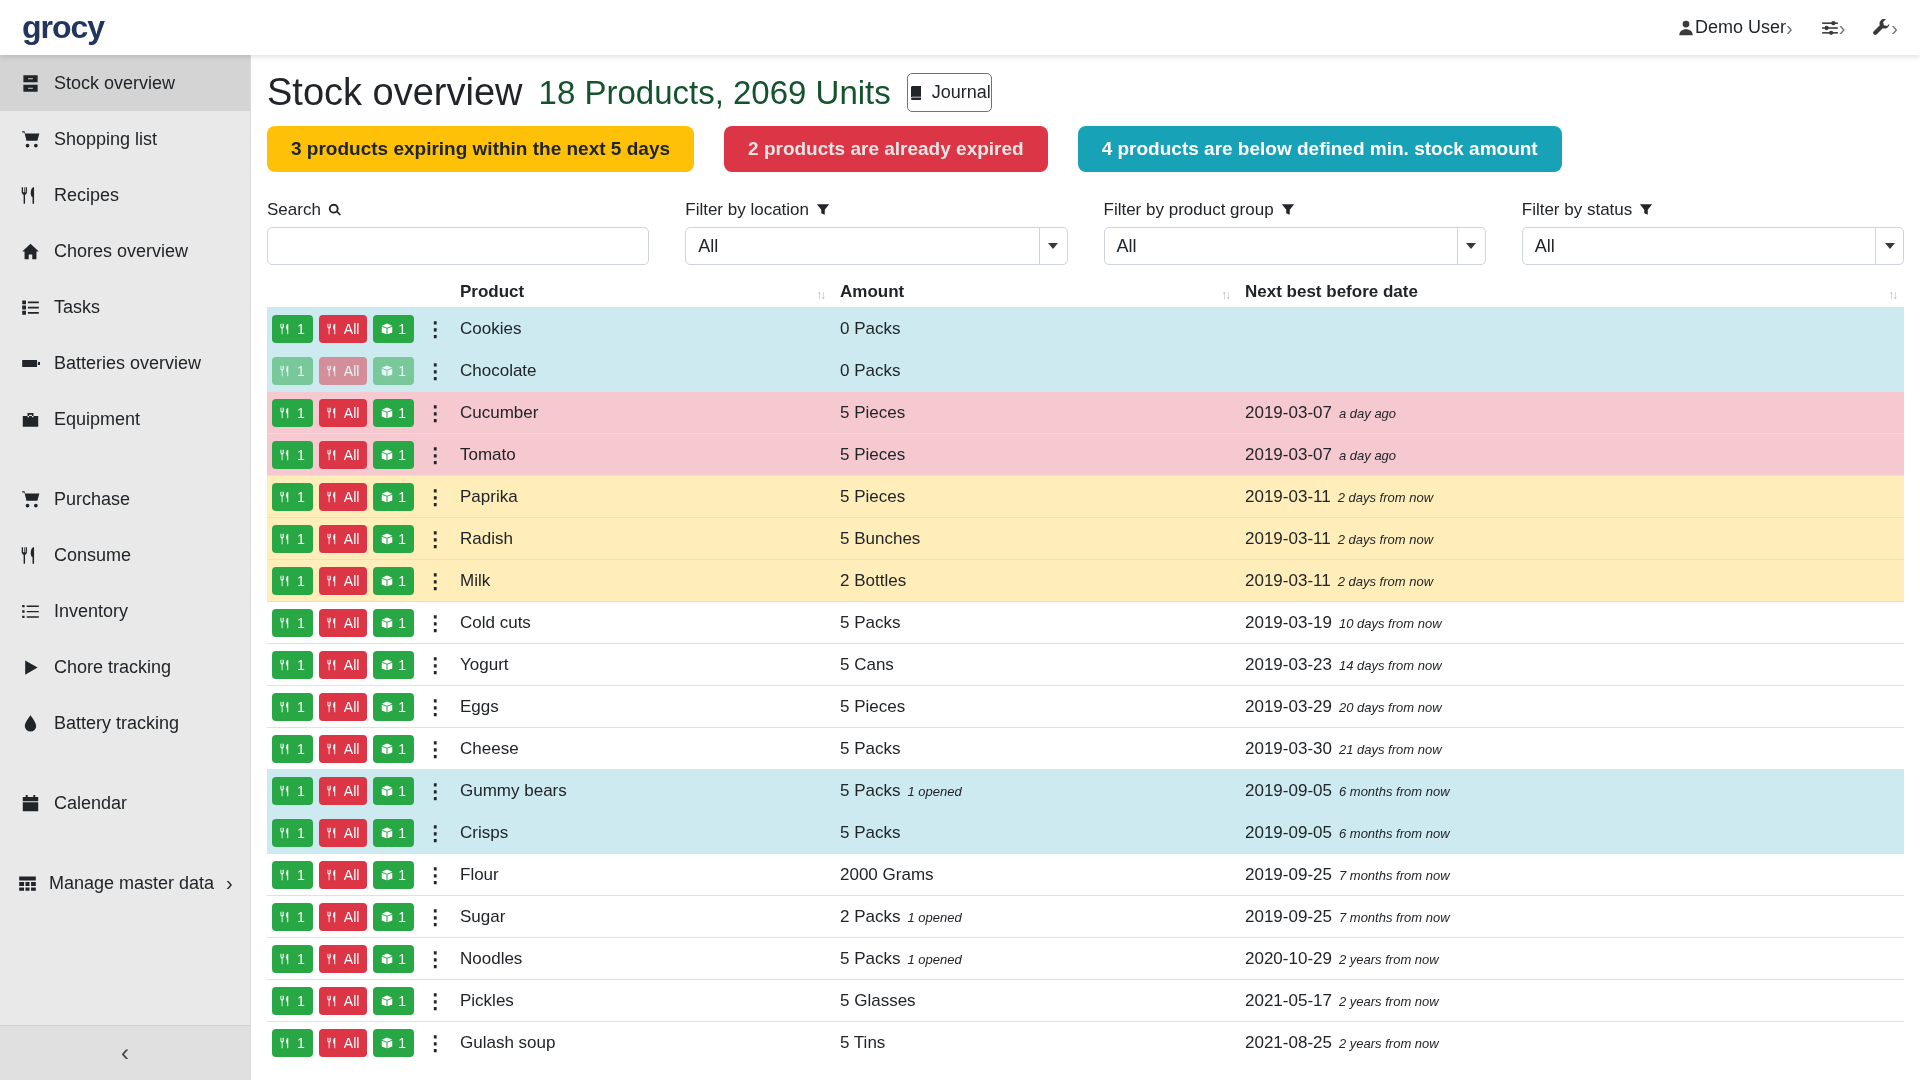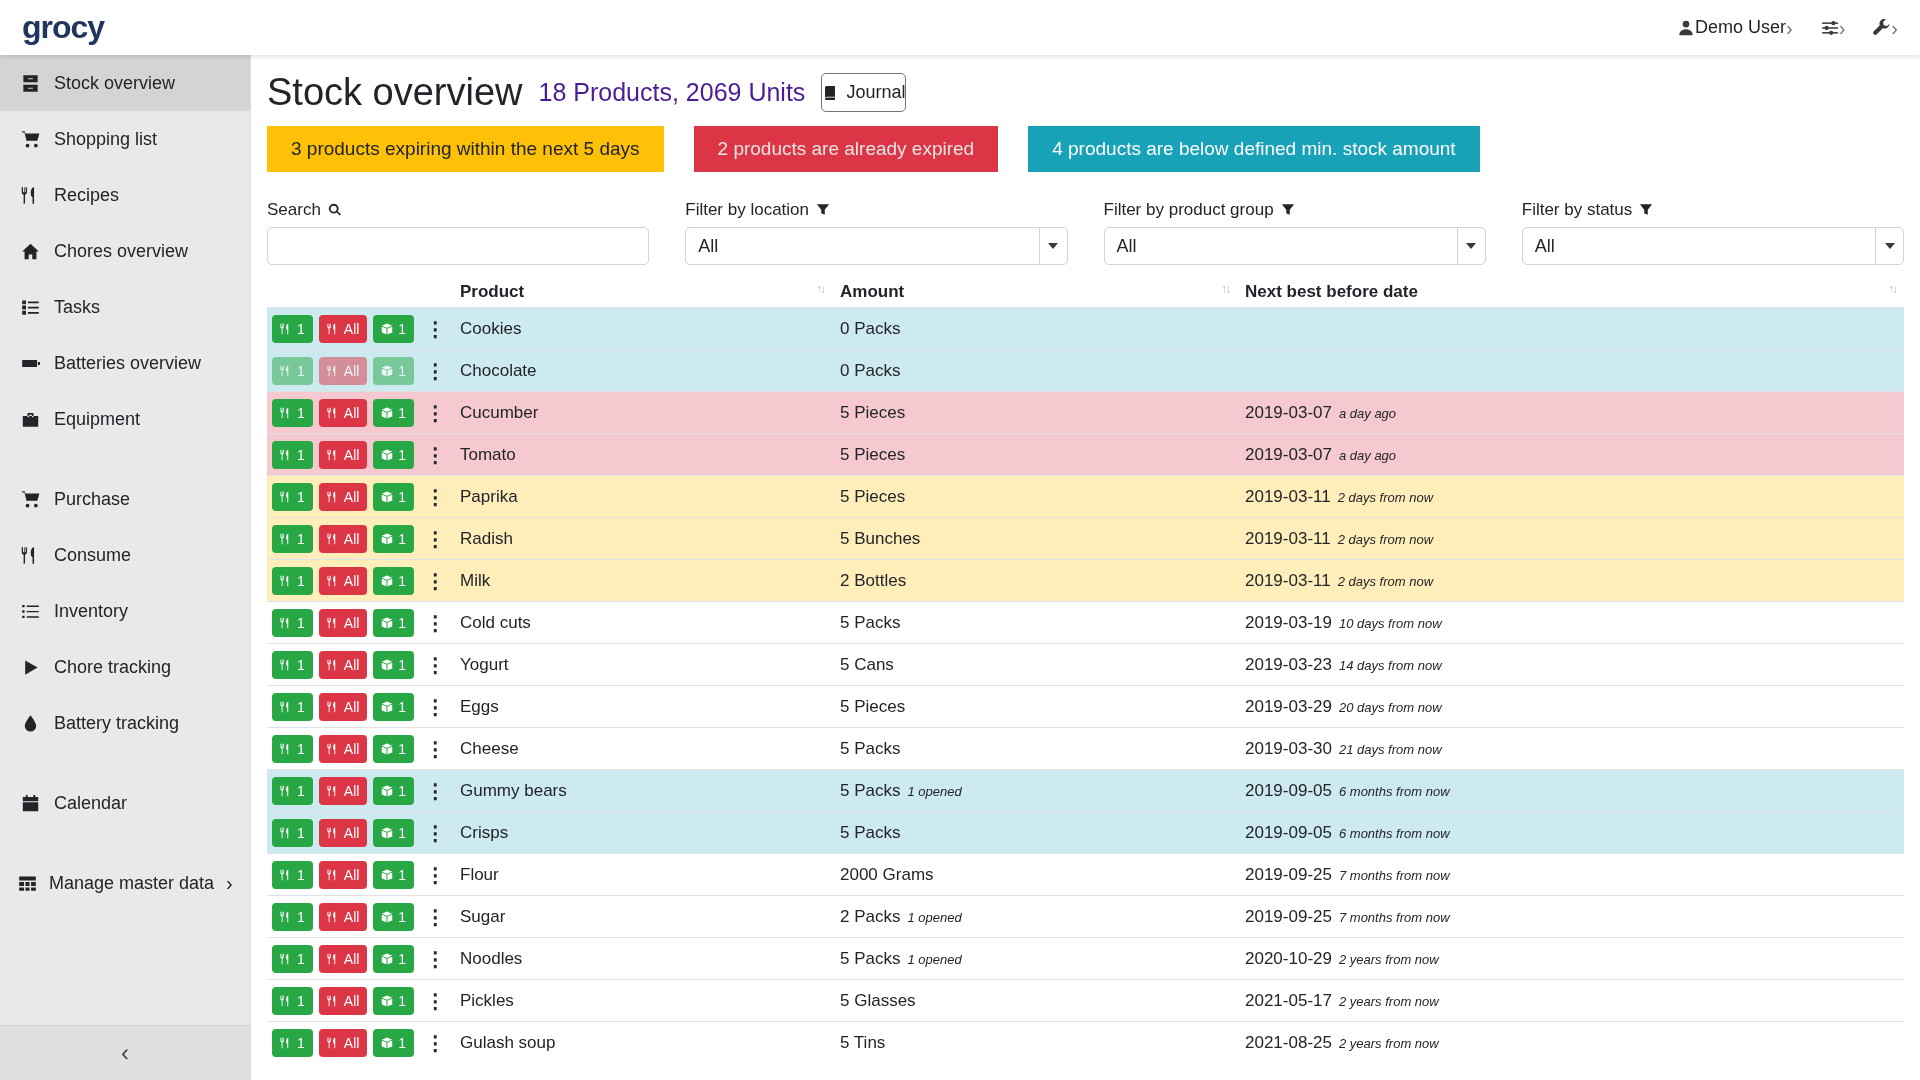--- a/index.html
+++ b/index.html
@@ -48,50 +48,50 @@
     position: absolute; bottom: 0; left: 0; right: 0; height: 55px;
     display: flex; align-items: center; justify-content: center;
     background: #e0e0e0; border-top: 1px solid #d2d2d2;
     font-size: 24px; color: #444; cursor: pointer;
   }
 
   
   main { padding: 16px 16px 0 16px; overflow: hidden; }
   .page-head { display: flex; align-items: center; gap: 16px; margin-bottom: 12px; }
   h1 { font-size: 38px; font-weight: 500; }
-  .subtitle { font-size: 25px; color: #4c1d95; }
+  .subtitle { font-size: 33px; color: #14532d; }
   .journal-btn {
     display: inline-flex; align-items: center; gap: 8px;
     background: #fff; border: 1px solid #6c757d; border-radius: 5px;
     padding: 8px 0; font-size: 18px; font-family: inherit; color: #212529; cursor: pointer;
   }
   .journal-btn .icon { font-size: 16px; }
 
   .alerts { display: flex; gap: 30px; margin-bottom: 28px; }
   .alert-btn {
-    border: none; border-radius: 0; padding: 12px 24px;
-    font-size: 19px; font-family: inherit; font-weight: 400; cursor: pointer;
+    border: none; border-radius: 8px; padding: 12px 24px;
+    font-size: 19px; font-family: inherit; font-weight: 700; cursor: pointer;
   }
 
   .filters { display: grid; grid-template-columns: repeat(4, 1fr); gap: 0 36px; margin-bottom: 12px; }
   .filter-label { display: flex; align-items: center; gap: 7px; font-size: 17px; margin-bottom: 7px; }
   .ficon { font-size: 14px; color: #212529; }
   .control { height: 38px; border: 1px solid #ced4da; border-radius: 5px; background: #fff; width: 100%; }
   .search-input { padding: 0 10px; font-size: 17px; font-family: inherit; color: #212529; outline: none; }
   .select-box { display: flex; align-items: center; justify-content: space-between; padding-left: 12px; font-size: 18px; cursor: pointer; }
   .select-arrow { width: 28px; align-self: stretch; display: flex; align-items: center; justify-content: center; border-left: 1px solid #ced4da; }
   .tri { width: 0; height: 0; border-left: 5px solid transparent; border-right: 5px solid transparent; border-top: 6px solid #343a40; }
 
   
   table { width: 100%; border-collapse: collapse; table-layout: fixed; }
   .col-actions { width: 185px; }
   .col-product { width: 380px; }
   .col-amount  { width: 405px; }
   th { text-align: left; font-size: 17px; font-weight: 700; padding: 5px 8px; border-bottom: 1px solid #dee2e6; cursor: pointer; }
-  .th-flex { display: flex; align-items: flex-start; justify-content: space-between; }
+  .th-flex { display: flex; align-items: flex-end; justify-content: space-between; }
   .sort { font-size: 12px; color: #b4bbc1; letter-spacing: -2px; font-weight: 400; }
   td { height: 42px; padding: 2px 8px; font-size: 17px; vertical-align: middle; border-top: 1px solid #dee2e6; }
   tr.row-info td    { background: #cdeaf1; }
   tr.row-danger td  { background: #f6c9d0; }
   tr.row-warning td { background: #ffeeba; }
   .note { font-size: 13px; font-style: italic; margin-left: 7px; }
   .c-actions { padding-left: 5px; white-space: nowrap; }
   .btn {
     display: inline-flex; align-items: center; gap: 5px;
     border: none; border-radius: 4px; color: #fff;

